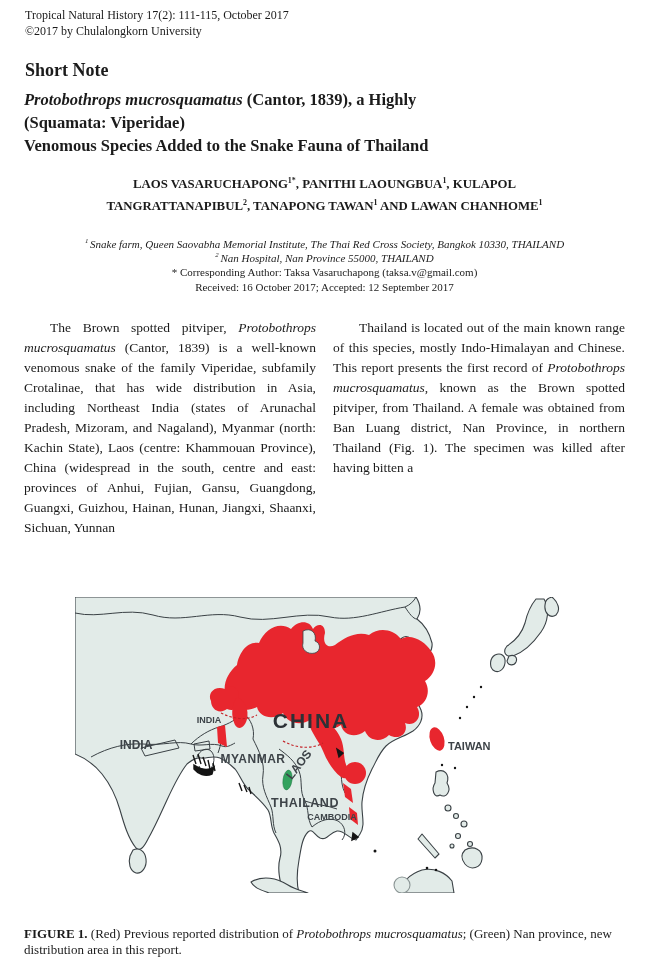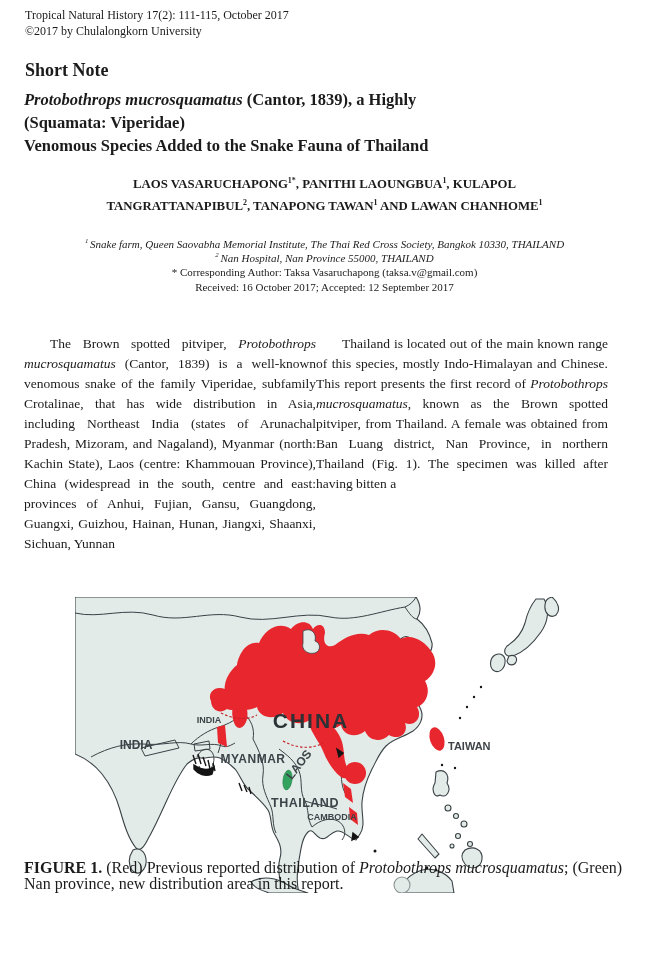--- a/index.html
+++ b/index.html
@@ -7,29 +7,29 @@
        font-family:"Liberation Serif", serif;color:#1b1b1b;}
   .abs{position:absolute;}
   .header-block{top:8px;left:25px;font-size:12px;line-height:15.5px;}
   .section-label{top:60px;left:25px;font-size:18px;font-weight:bold;text-align:center;}
   .title-block{top:88px;left:24px;right:24px;text-align:left;
                font-size:16.5px;font-weight:bold;line-height:23px;}
   .authors-block{top:173px;left:24px;right:24px;text-align:center;
                  font-weight:bold;font-size:12.8px;line-height:22px;}
   .affil-block{top:237px;left:24px;right:24px;text-align:center;
                font-size:11px;line-height:14.2px;}
-  .columns{top:334px;left:24px;width:601px;display:flex;}
+  .columns{top:318px;left:24px;width:601px;display:flex;gap:17px;}
   .col{width:292px;text-align:justify;font-size:13.5px;line-height:20px;}
   .para{margin:0;}
   .para.indent{text-indent:26px;}
   sup{font-size:0.62em;line-height:0;vertical-align:super;}
   .it{font-style:italic;}
   .bd{font-weight:bold;}
   .map-wrap{top:597px;left:75px;width:500px;height:296px;}
-  .caption{top:860px;left:24px;right:24px;font-size:16px;line-height:15.5px;}
+  .caption{top:926px;left:24px;right:24px;font-size:13px;line-height:15.5px;}
   svg text{font-family:"Liberation Sans", sans-serif;font-weight:bold;}
 </style>
 </head>
 <body>
 
 <div>
 
   <div class="abs header-block">
     <div>Tropical Natural History 17(2): 111-115, October 2017</div>
     <div>©2017 by Chulalongkorn University</div>

